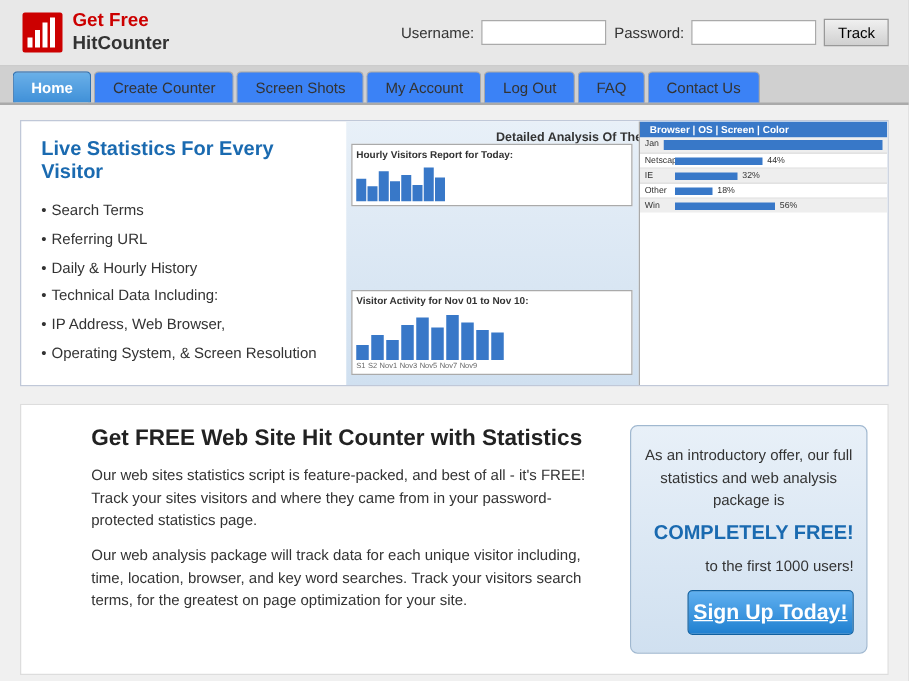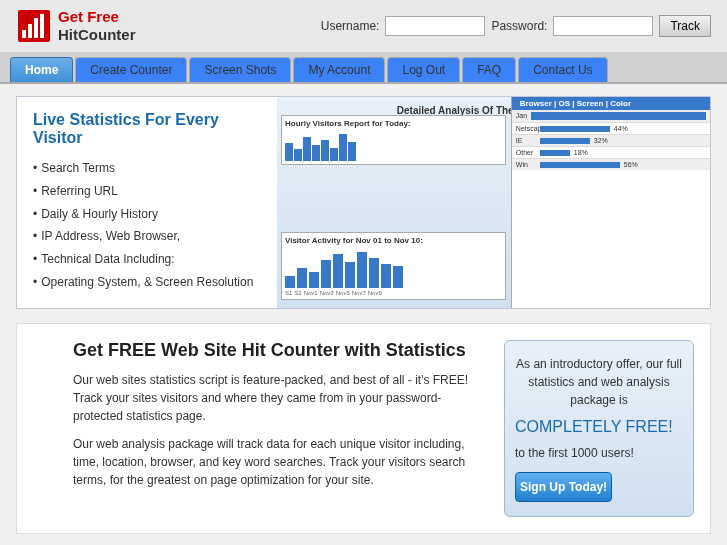--- a/index.html
+++ b/index.html
@@ -184,49 +184,50 @@
     }
     #promo-box {
       flex: 0 0 190px;
       background: linear-gradient(to bottom, #e8f0f8, #d0e0f0);
       border: 1px solid #a0b8d0;
       border-radius: 6px;
       padding: 14px 10px;
       text-align: center;
       display: flex;
       flex-direction: column;
-      align-items: flex-start;
+      align-items: flex-end;
       justify-content: center;
       gap: 8px;
     }
     #promo-text1 {
       font-size: 12px;
       color: #333;
       line-height: 1.5;
     }
     #promo-free {
       font-size: 16px;
-      font-weight: normal;
+      font-weight: bold;
       color: #1a6ab0;
       line-height: 1.3;
     }
     #promo-text2 {
       font-size: 12px;
       color: #333;
     }
     #signup-button {
       background: linear-gradient(to bottom, #60b0f0, #2080d0);
       color: white;
       border: 1px solid #1060a0;
       border-radius: 4px;
       padding: 7px 4px;
-      font-size: 12px;
+      font-size: 17px;
       font-weight: bold;
       cursor: pointer;
       margin-top: 4px;
+      text-decoration: underline;
     }
   </style>
 </head>
 <body>
 
 <div id="header">
   <div id="logo-area">
     <svg id="logo-icon" viewBox="0 0 36 36">
       <rect x="2" y="2" width="32" height="32" fill="#cc0000" rx="2"></rect>
       <rect x="6" y="22" width="4" height="8" fill="white"></rect>
@@ -261,22 +262,22 @@
 <div id="main">
 
   <div id="hero-banner">
     <div id="hero-inner">
       <div id="hero-text">
         <div id="hero-title">Live Statistics For Every Visitor</div>
         <ul id="hero-bullets">
           <li>Search Terms</li>
           <li>Referring URL</li>
           <li>Daily &amp; Hourly History</li>
+          <li>Technical Data Including:</li>
           <li>IP Address, Web Browser,</li>
-          <li>Technical Data Including:</li>
           <li>Operating System, &amp; Screen Resolution</li>
         </ul>
       </div>
       <div id="hero-charts">
         <div id="chart-area">
           <div id="chart-title">Detailed Analysis Of The Last 25 Visitors</div>
 
           <div style="position:absolute; right:0; top:0; width:46%; height:100%; background:white; border-left:1px solid #aaa; overflow:hidden;">
             <div style="background:#3878c8; color:white; font-size:8px; font-weight:bold; padding:2px 8px;">Browser | OS | Screen | Color</div>
             <div style="font-size:7px; padding:2px 4px; background:#eee; color:#333; border-bottom:1px solid #ddd; display:flex; gap:4px;">

